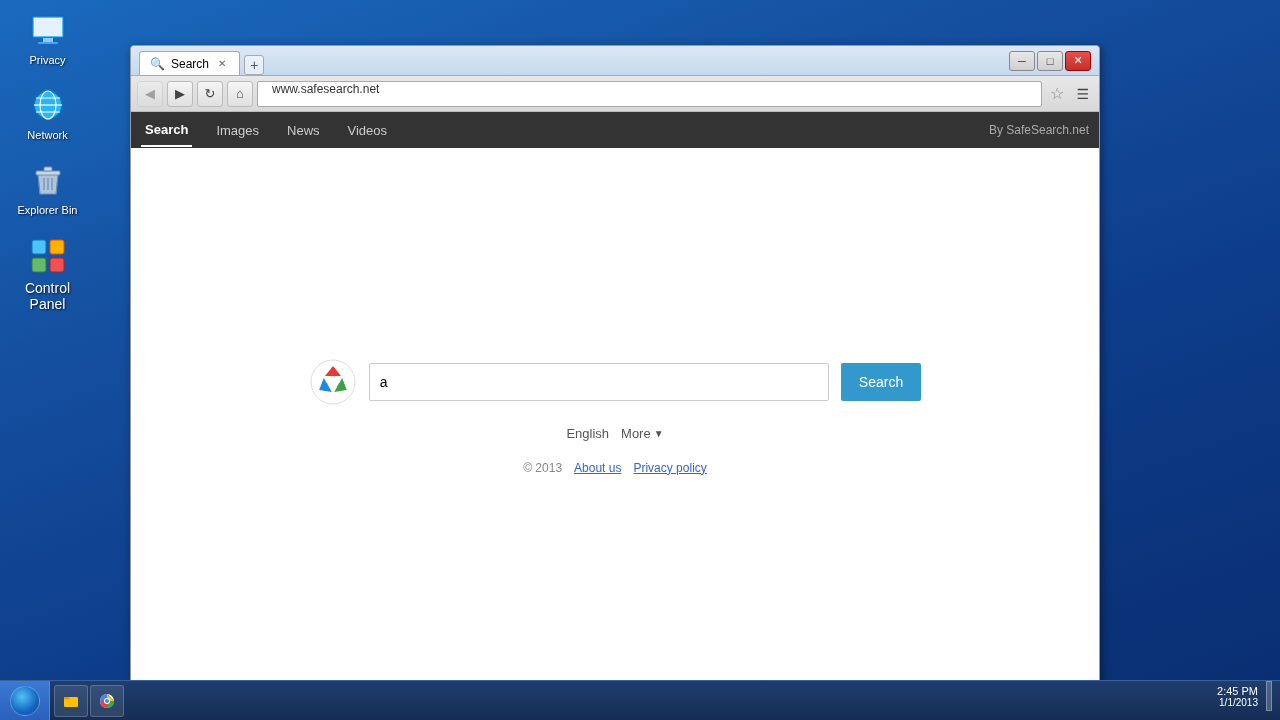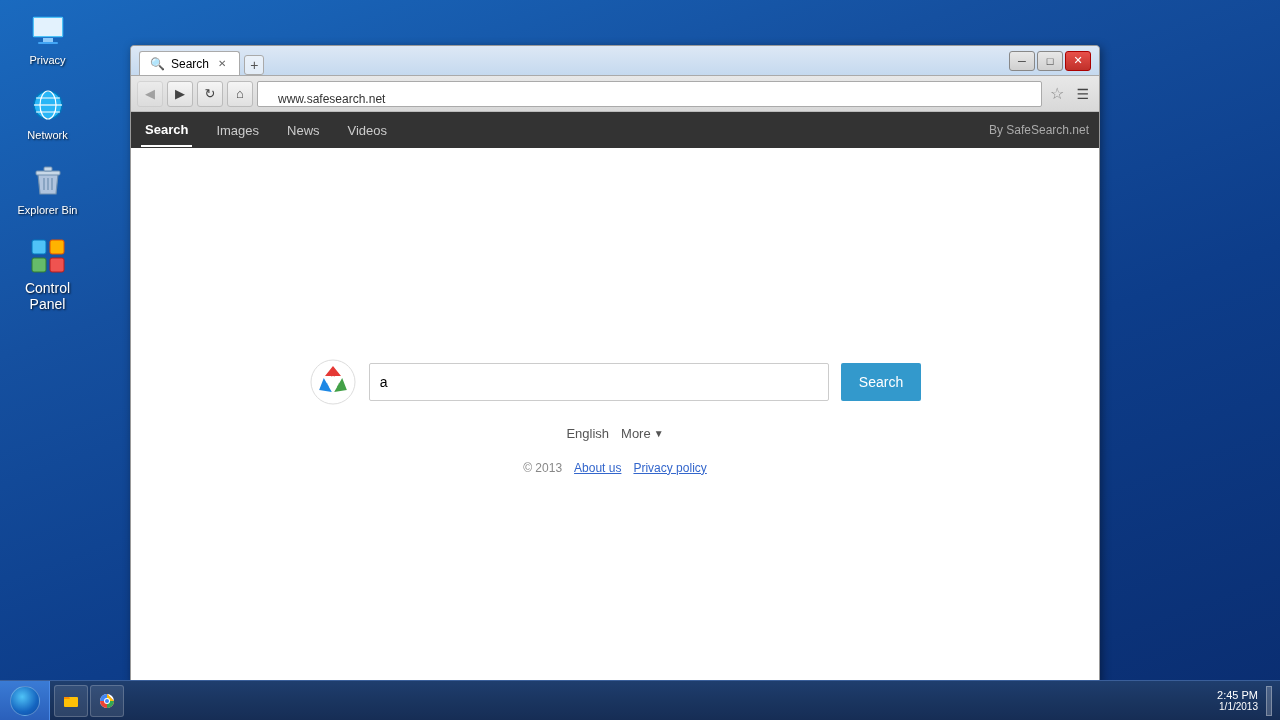--- a/index.html
+++ b/index.html
@@ -54,21 +54,21 @@
 
     
     .taskbar {
       position: absolute;
       bottom: 0;
       left: 0;
       width: 100%;
       height: 40px;
       background: linear-gradient(to bottom, #1f3e6e 0%, #1a3560 50%, #162d55 100%);
       display: flex;
-      align-items: center;
+      align-items: flex-start;
       border-top: 1px solid #3a5f9a;
     }
 
     .start-button {
       width: 50px;
       height: 40px;
       background: linear-gradient(to bottom, #3a7bd5, #2a5fba);
       display: flex;
       align-items: center;
       justify-content: center;
@@ -239,25 +239,25 @@
 
     .nav-btn:disabled, .nav-btn.disabled {
       opacity: 0.4;
       cursor: default;
     }
 
     .address-bar-container {
       flex: 1;
       height: 26px;
       display: flex;
-      align-items: flex-end;
+      align-items: flex-start;
       background: white;
       border: 1px solid #aaa;
       border-radius: 2px;
-      padding: 0 20px;
+      padding: 0 14px;
     }
 
     .address-bar {
       flex: 1;
       border: none;
       outline: none;
       font-size: 12px;
       color: #333;
       background: transparent;
     }

